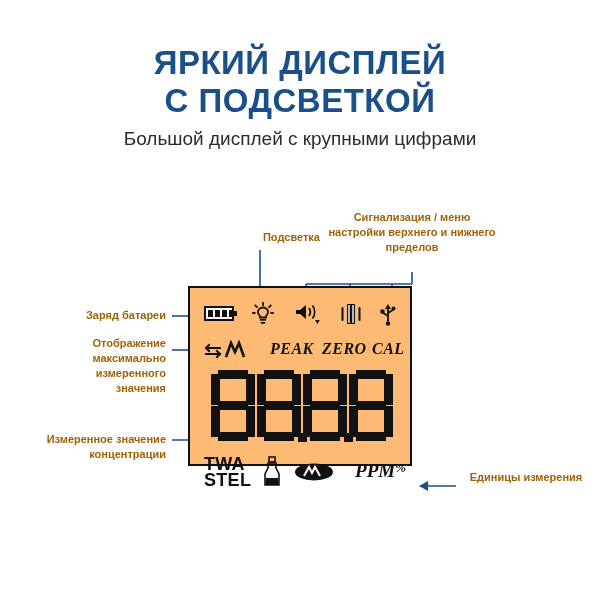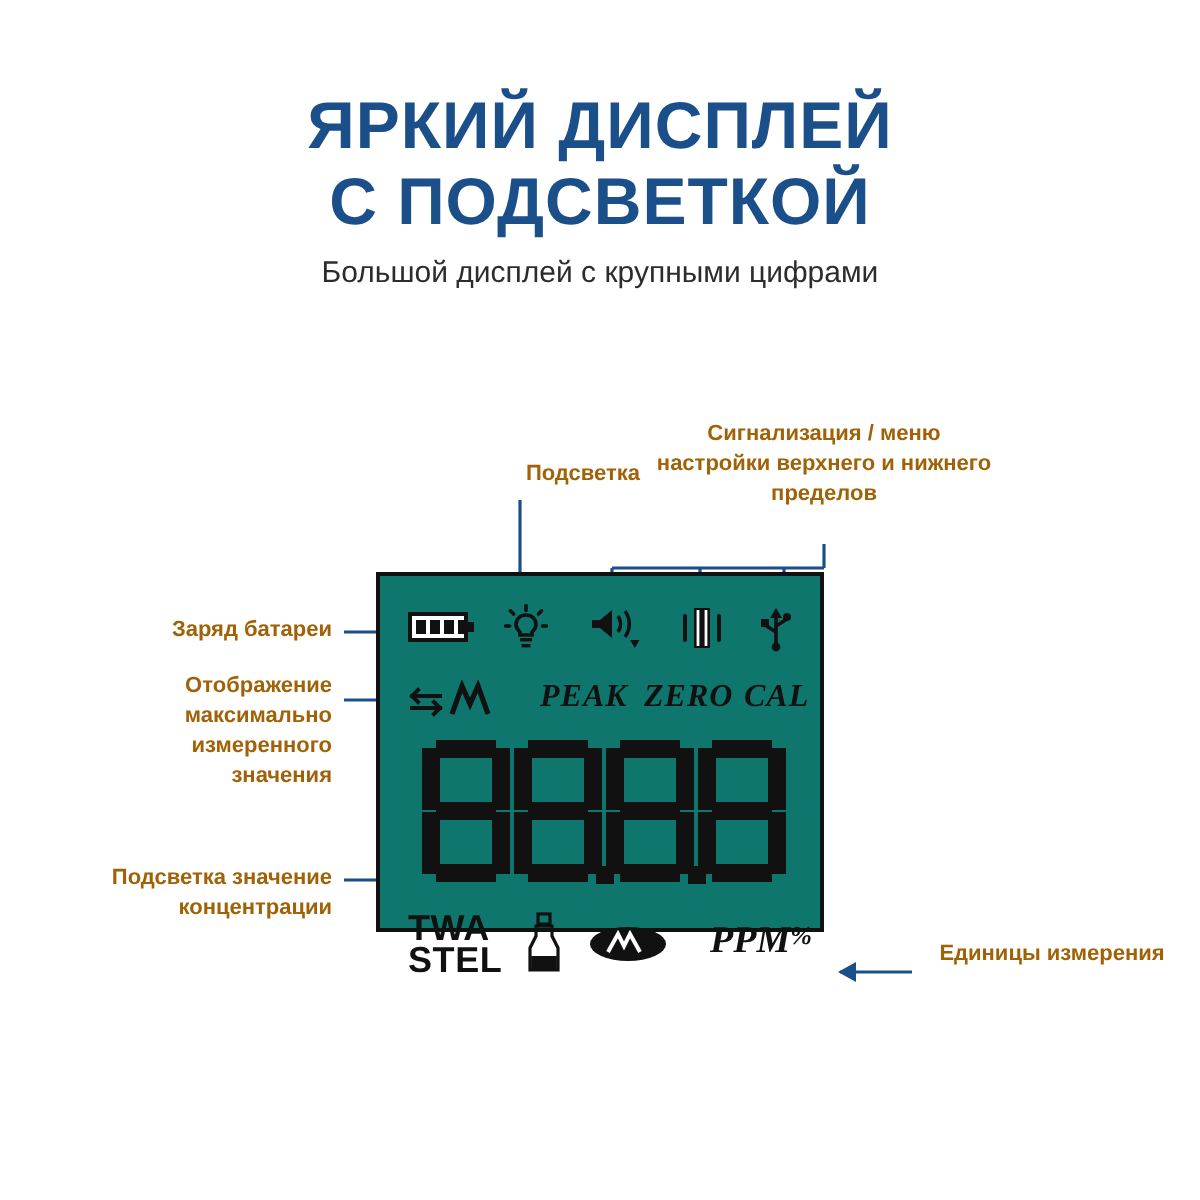--- a/index.html
+++ b/index.html
@@ -33,33 +33,33 @@
     letter-spacing: 0.5px;
     line-height: 38px;
   }
   .title .l2 { display: block; }
   .subtitle {
     position: absolute;
     left: 0; top: 128px;
     width: 600px;
     text-align: center;
     color: #2c2c2c;
-    font-size: 15px;
+    font-size: 19px;
     font-weight: normal;
   }
 
   
   .device {
     position: absolute;
     left: 188px;
     top: 286px;
     width: 224px;
     height: 180px;
     border: 2px solid #111;
-    background: #0f766e;
+    background: #fdba74;
     box-sizing: border-box;
   }
 
   
   .icon-row {
     position: absolute;
     left: 0; top: 12px;
     width: 224px;
     height: 34px;
   }
@@ -271,21 +271,21 @@
   <div class="title">
     <span>ЯРКИЙ ДИСПЛЕЙ</span>
     <span class="l2">С ПОДСВЕТКОЙ</span>
   </div>
   <div class="subtitle">Большой дисплей с крупными цифрами</div>
 
   <div class="callout c-backlight">Подсветка</div>
   <div class="callout c-alarm">Сигнализация / меню настройки верхнего и нижнего пределов</div>
   <div class="callout c-max">Отображение максимально измеренного значения</div>
   <div class="callout c-battery">Заряд батареи</div>
-  <div class="callout c-measured">Подсветка значение концентрации</div>
+  <div class="callout c-measured">Измеренное значение концентрации</div>
   <div class="callout c-units">Единицы измерения</div>
 
   <div class="device">
 
     <div class="icon-row">
 
       <div class="icon batt">
         <div class="batt-bars"></div>
       </div>
 

